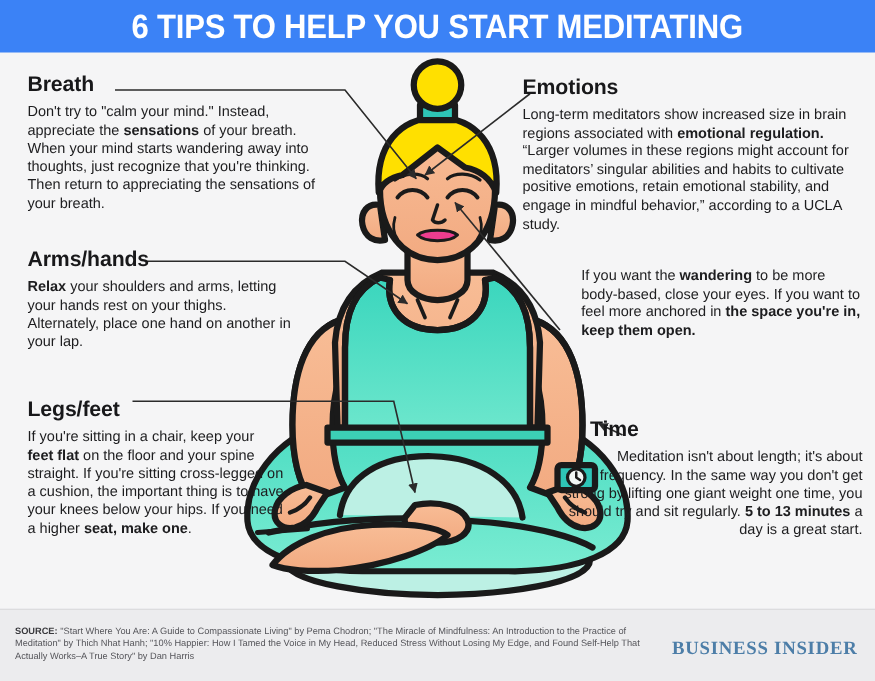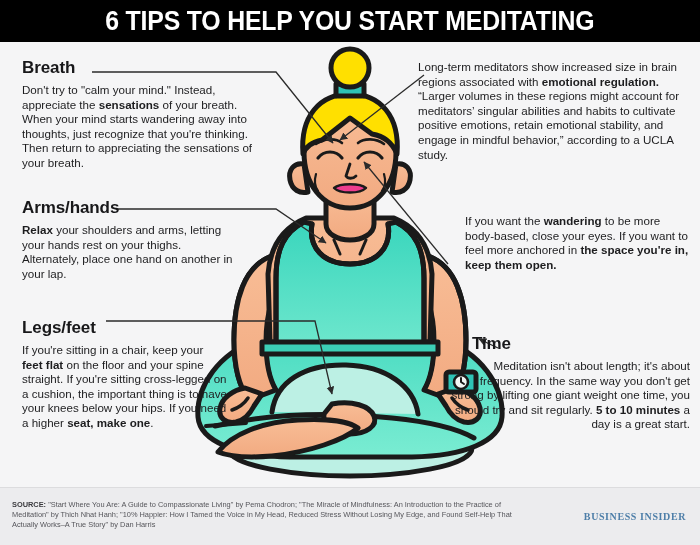--- a/index.html
+++ b/index.html
@@ -13,21 +13,21 @@
   }
   #infographic{
     position:relative;
     width:700px;height:545px;
     background:#f5f5f6;
   }
 
   
   .header{
     position:absolute;left:0;top:0;width:700px;height:42px;
-    background:#000000;
+    background:#3b82f6;
     display:flex;align-items:center;justify-content:center;
   }
   .header-title{
     color:#ffffff;
     font-family:"Liberation Sans", sans-serif;
     font-weight:bold;
     font-size:27px;
     letter-spacing:-0.2px;
     transform:scaleX(0.92);
     white-space:nowrap;
@@ -73,21 +73,21 @@
   .source{
     position:absolute;left:12px;top:12px;width:500px;
     font-family:"Liberation Sans", sans-serif;
     font-size:7.4px;line-height:10.2px;
     color:#55555a;
   }
   .source b{font-weight:bold;color:#3a3a3e;}
   .bi-logo{
     position:absolute;right:14px;top:23px;
     font-family:"Liberation Serif", serif;
-    font-size:10px;
+    font-size:15px;
     font-weight:bold;
     letter-spacing:0.6px;
     color:#4d7ea8;
   }
 </style>
 </head>
 <body>
 
 <div id="infographic">
 
@@ -218,30 +218,31 @@
     <h2>Breath</h2>
     <p>Don't try to "calm your mind." Instead, appreciate the <b>sensations</b> of your breath. When your mind starts wandering away into thoughts, just recognize that you're thinking. Then return to appreciating the sensations of your breath.</p>
   </div>
 
   <div class="callout" id="c-legs">
     <h2>Legs/feet</h2>
     <p>If you're sitting in a chair, keep your <b>feet flat</b> on the floor and your spine straight. If you're sitting cross-legged on a cushion, the important thing is to have your knees below your hips. If you need a higher <b>seat, make one</b>.</p>
   </div>
 
   <div class="callout" id="c-emotions">
+    <h2>Emotions</h2>
     <p>Long-term meditators show increased size in brain regions associated with <b>emotional regulation.</b> “Larger volumes in these regions might account for meditators’ singular abilities and habits to cultivate positive emotions, retain emotional stability, and engage in mindful behavior,” according to a UCLA study.</p>
   </div>
 
   <div class="callout" id="c-eyes">
     <p>If you want the <b>wandering</b> to be more body-based, close your eyes. If you want to feel more anchored in <b>the space you're in, keep them open.</b></p>
   </div>
 
   <div class="callout" id="c-time">
     <h2>Time</h2>
-    <p>Meditation isn't about length; it's about frequency. In the same way you don't get strong by lifting one giant weight one time, you should try and sit regularly. <b>5 to 10 minutes</b> a day is a great start.</p>
+    <p>Meditation isn't about length; it's about frequency. In the same way you don't get strong by lifting one giant weight one time, you should try and sit regularly. <b>5 to 13 minutes</b> a day is a great start.</p>
   </div>
 
   <div class="footer">
     <div class="source"><b>SOURCE:</b><span> "Start Where You Are: A Guide to Compassionate Living" by  Pema Chodron; "The Miracle of Mindfulness: An Introduction to the Practice of Meditation" by Thich Nhat Hanh; "10% Happier: How I Tamed the Voice in My Head, Reduced Stress Without Losing My Edge, and Found Self-Help That Actually Works–A True Story" by Dan Harris</span></div>
     <div class="bi-logo">BUSINESS INSIDER</div>
   </div>
 
 </div>
 
 </body></html>

